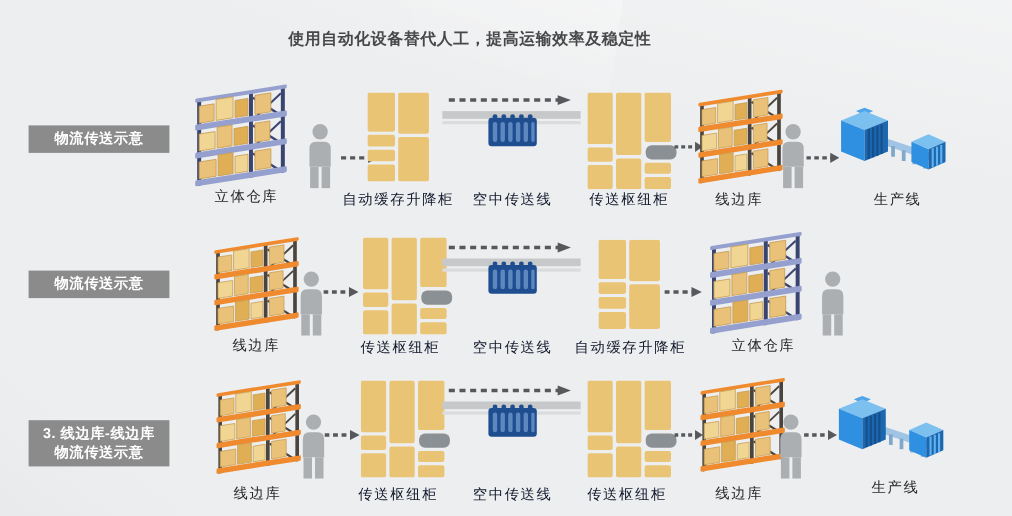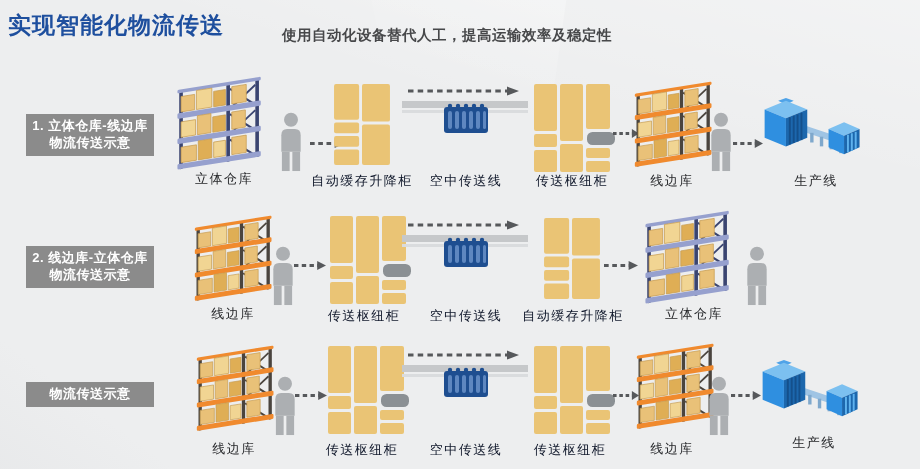--- a/index.html
+++ b/index.html
@@ -20,21 +20,21 @@
   .deco-c{left:-140px;bottom:-200px;width:560px;height:380px;
     background:linear-gradient(25deg,rgba(205,207,210,.45),rgba(255,255,255,0) 55%);
     transform:rotate(12deg);}
 
   .title{
     position:absolute;left:8px;top:10px;
     font-size:23px;font-weight:900;letter-spacing:1px;color:#1e4f9e;white-space:nowrap;
   }
   .subtitle{
     position:absolute;left:262px;top:26px;
-    font-size:14.5px;font-weight:700;color:#47484a;white-space:nowrap;letter-spacing:.5px;margin-left:20px;
+    font-size:14.5px;font-weight:700;color:#47484a;white-space:nowrap;letter-spacing:.5px;
   }
 
   .tag{
     position:absolute;width:128px;background:#8b8b8b;color:#fff;
     font-size:13px;font-weight:700;text-align:center;line-height:1.3;
     padding:4px 4px;box-sizing:border-box;letter-spacing:.5px;
   }
   .t1{left:26px;top:114px;} .t2{left:26px;top:246px;} .t3{left:26px;top:382px;}
 
   .st{position:absolute;}
@@ -177,26 +177,24 @@
       </g>
     </symbol>
   </defs>
 </svg>
 
 <div class="stage">
   <div class="deco deco-a"></div>
   <div class="deco deco-b"></div>
   <div class="deco deco-c"></div>
 
-  <div class="title">实现智能化物流传送</div>
   <div class="subtitle">使用自动化设备替代人工，提高运输效率及稳定性</div>
 
   <div>
     <div class="tag t1">
-      <div>1. 立体仓库-线边库</div>
       <div>物流传送示意</div>
     </div>
 
     <svg class="st rack-blue" style="left:172px;top:76px" width="96" height="96">
         <use href="#sym-rack"></use>
       </svg>
     <div class="cap dark" style="left:224px;top:170px">立体仓库</div>
 
     <svg class="st" style="left:274px;top:112px" width="34" height="60">
         <use href="#sym-person"></use>
@@ -237,21 +235,20 @@
       </svg>
 
     <svg class="st" style="left:760px;top:96px" width="110" height="62">
         <use href="#sym-production"></use>
       </svg>
     <div class="cap dark" style="left:816px;top:172px">生产线</div>
   </div>
 
   <div>
     <div class="tag t2">
-      <div>2. 线边库-立体仓库</div>
       <div>物流传送示意</div>
     </div>
 
     <svg class="st rack-orange" style="left:194px;top:214px" width="80" height="90">
         <use href="#sym-rack"></use>
       </svg>
     <div class="cap dark" style="left:233px;top:305px">线边库</div>
 
     <svg class="st" style="left:266px;top:246px" width="34" height="60">
         <use href="#sym-person"></use>
@@ -284,20 +281,21 @@
       </svg>
     <div class="cap dark" style="left:694px;top:305px">立体仓库</div>
 
     <svg class="st" style="left:740px;top:246px" width="34" height="60">
         <use href="#sym-person"></use>
       </svg>
   </div>
 
   <div>
     <div class="tag t3">
+      <div>3. 线边库-线边库</div>
       <div>物流传送示意</div>
     </div>
 
     <svg class="st rack-orange" style="left:196px;top:344px" width="80" height="90">
         <use href="#sym-rack"></use>
       </svg>
     <div class="cap dark" style="left:234px;top:440px">线边库</div>
 
     <svg class="st" style="left:268px;top:376px" width="34" height="60">
         <use href="#sym-person"></use>

